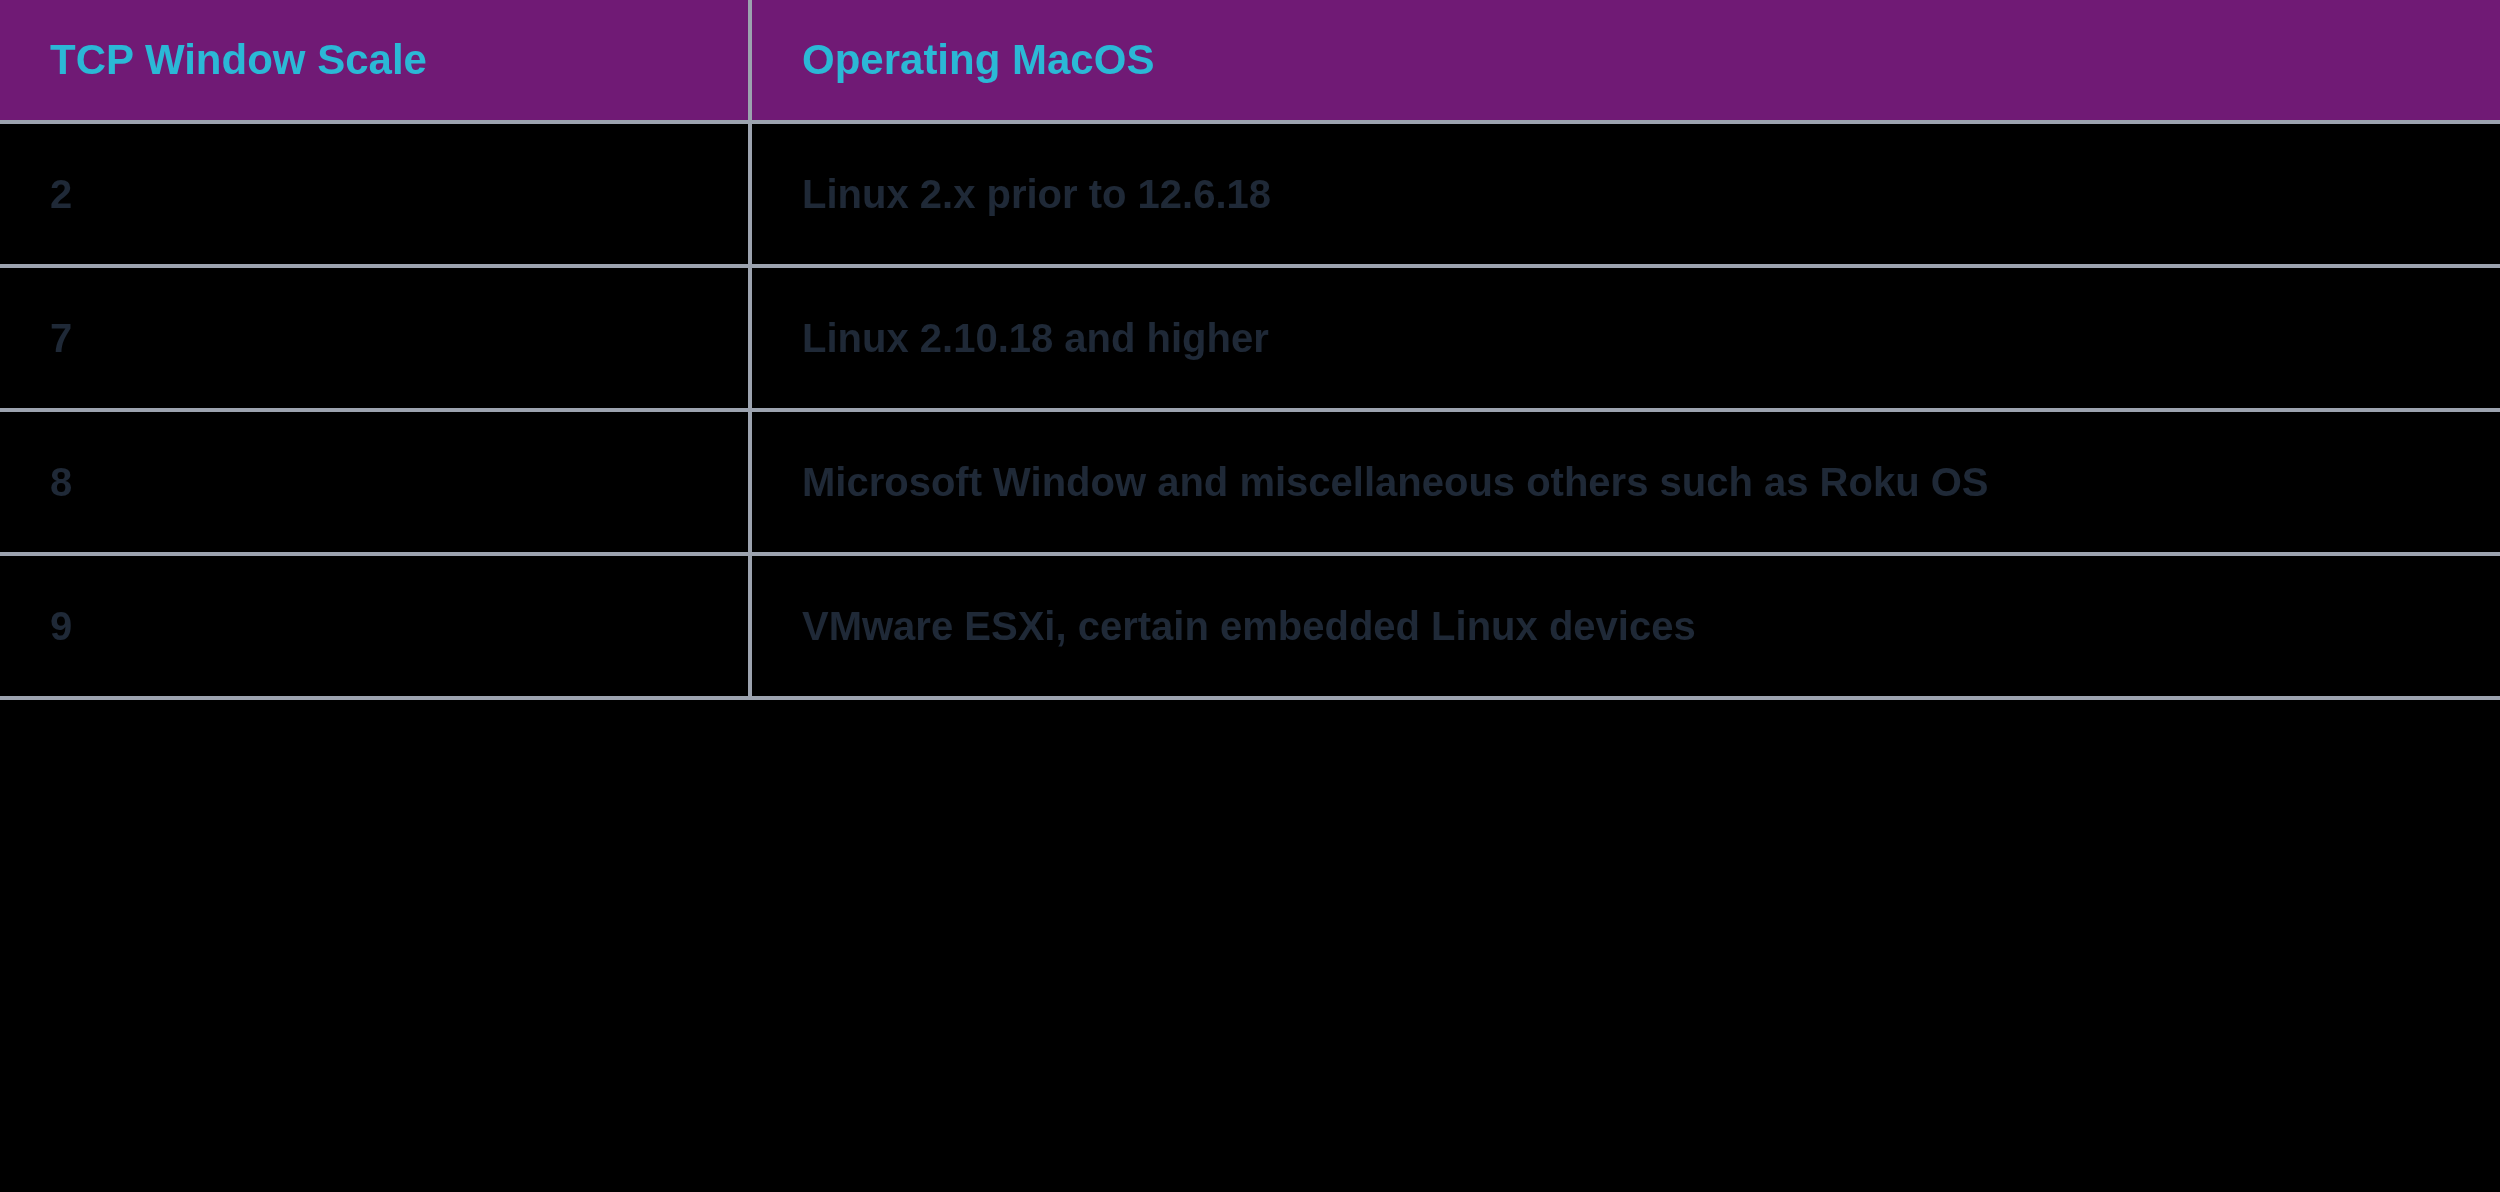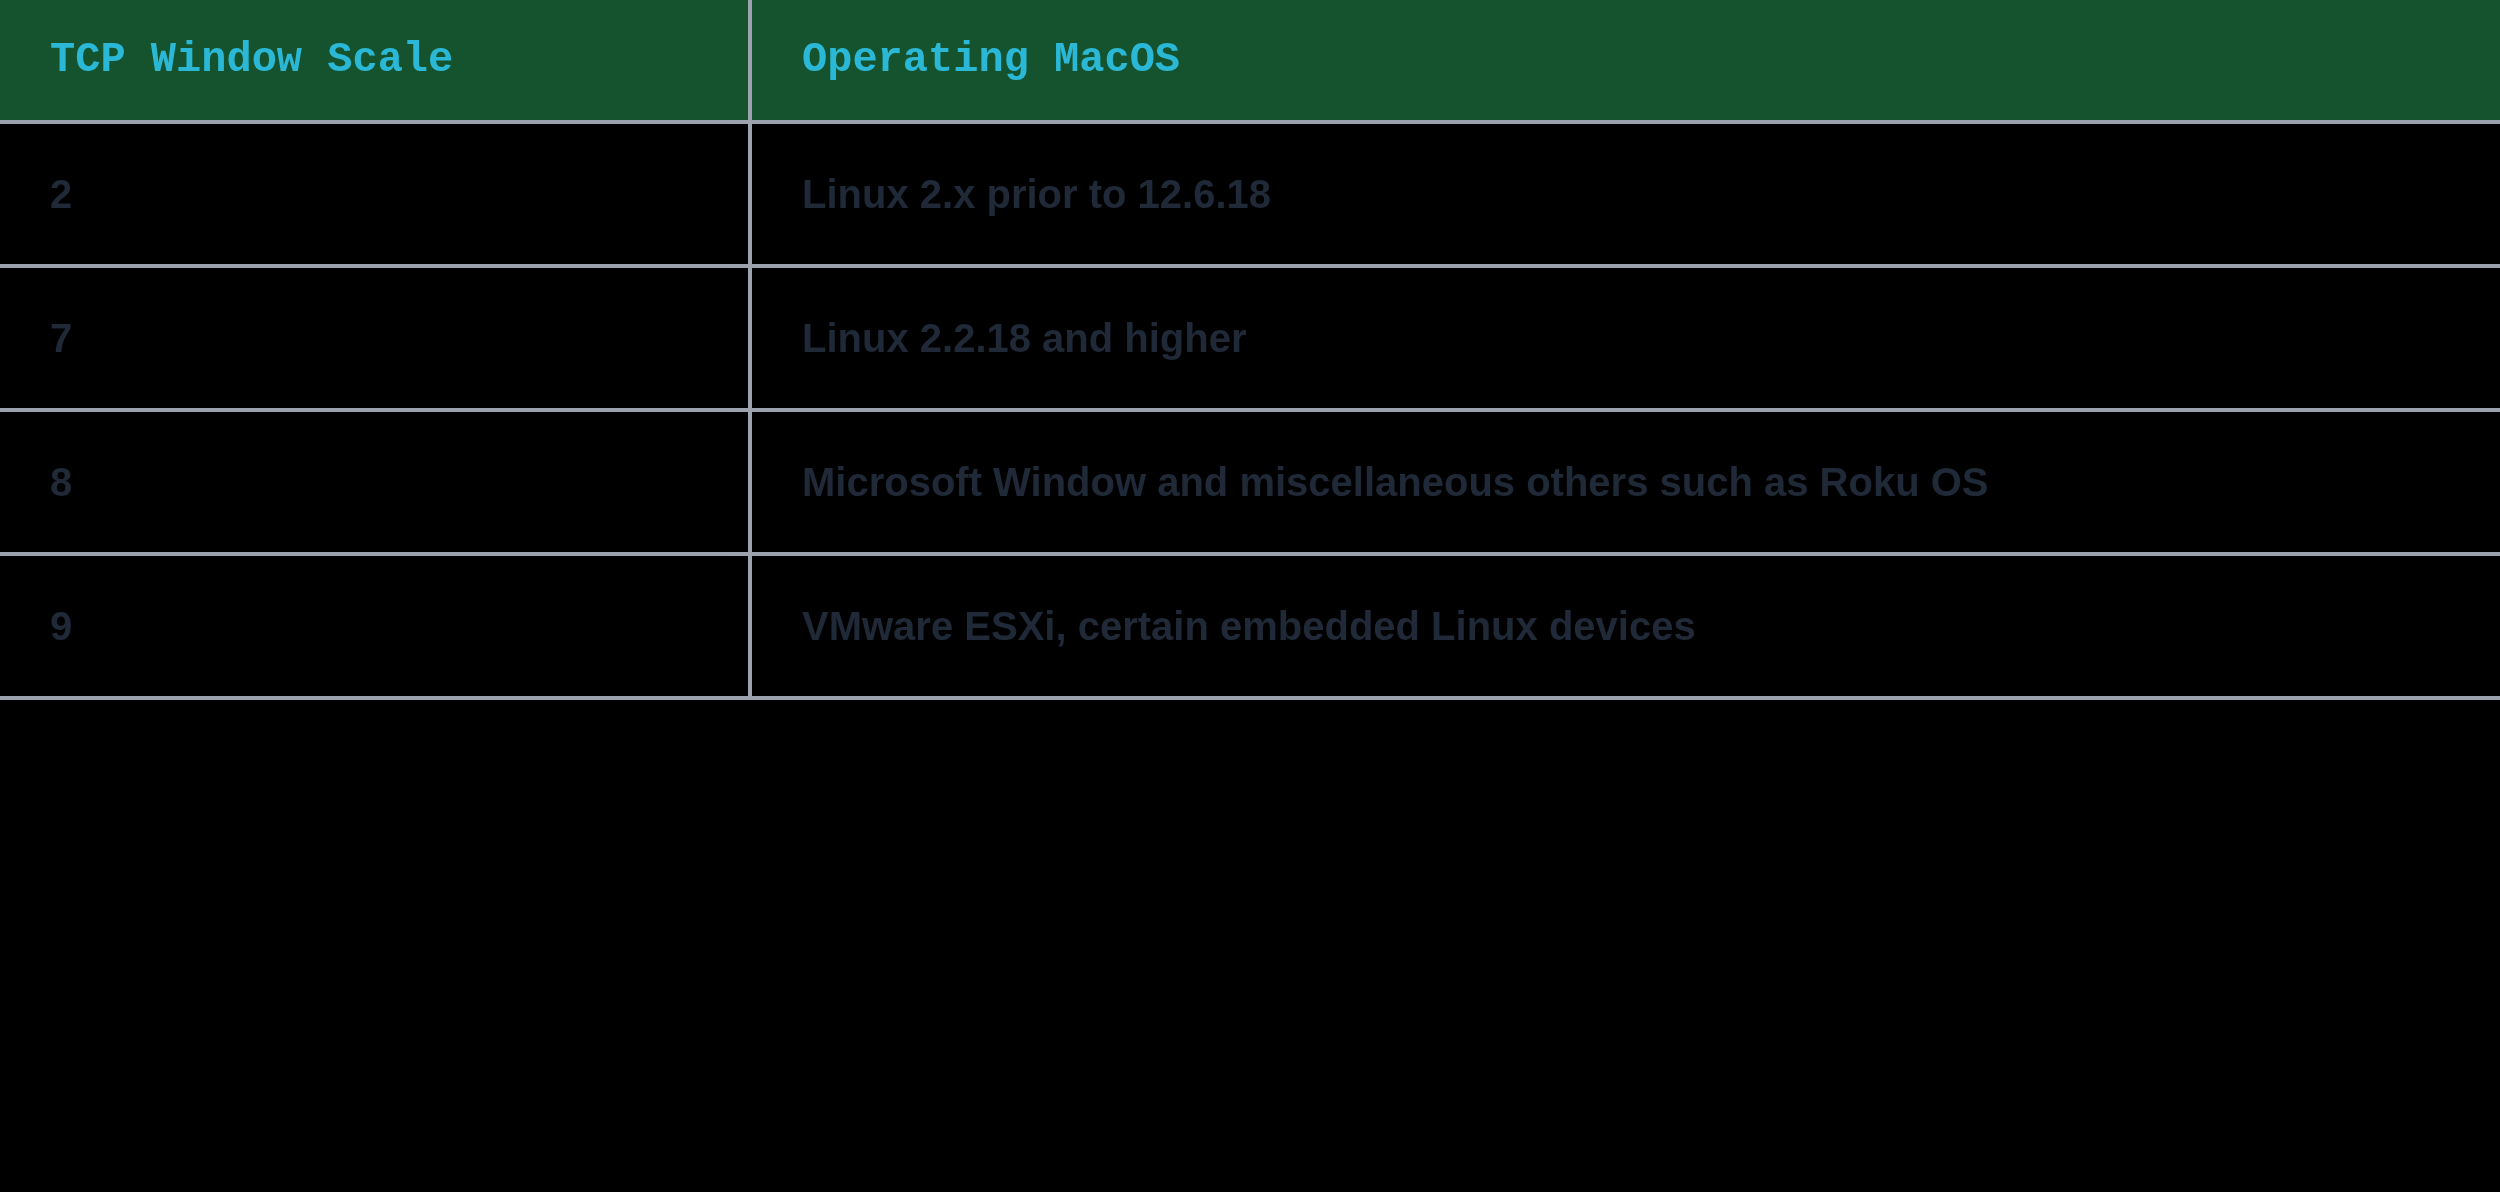--- a/index.html
+++ b/index.html
@@ -11,22 +11,21 @@
       background: #000000;
       font-family: -apple-system, BlinkMacSystemFont, 'Segoe UI', Arial, sans-serif;
       padding: 0;
     }
     .table {
       width: 100%;
       border-collapse: collapse;
       background: #000000;
     }
     .header-row {
-      background: #14532d;
-      font-family: Liberation Mono, monospace;
+      background: #701a75;
     }
     .header-cell {
       color: #2bb8d6;
       font-size: 42px;
       font-weight: 600;
       padding: 36px 50px;
       text-align: left;
       border-right: 4px solid #9ca3af;
       border-bottom: 4px solid #9ca3af;
     }
@@ -70,21 +69,21 @@
       <th class="header-cell col-os">Operating MacOS</th>
     </tr>
   </thead>
   <tbody>
     <tr class="data-row">
       <td class="data-cell col-scale">2</td>
       <td class="data-cell col-os">Linux 2.x prior to 12.6.18</td>
     </tr>
     <tr class="data-row">
       <td class="data-cell col-scale">7</td>
-      <td class="data-cell col-os">Linux 2.2.18 and higher</td>
+      <td class="data-cell col-os">Linux 2.10.18 and higher</td>
     </tr>
     <tr class="data-row">
       <td class="data-cell col-scale">8</td>
       <td class="data-cell col-os">Microsoft Window and miscellaneous others such as Roku OS</td>
     </tr>
     <tr class="data-row">
       <td class="data-cell col-scale">9</td>
       <td class="data-cell col-os">VMware ESXi, certain embedded Linux devices</td>
     </tr>
   </tbody>

